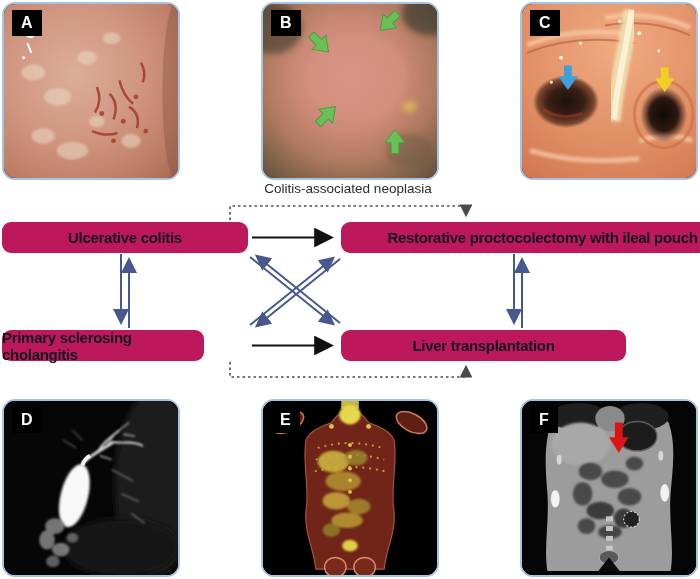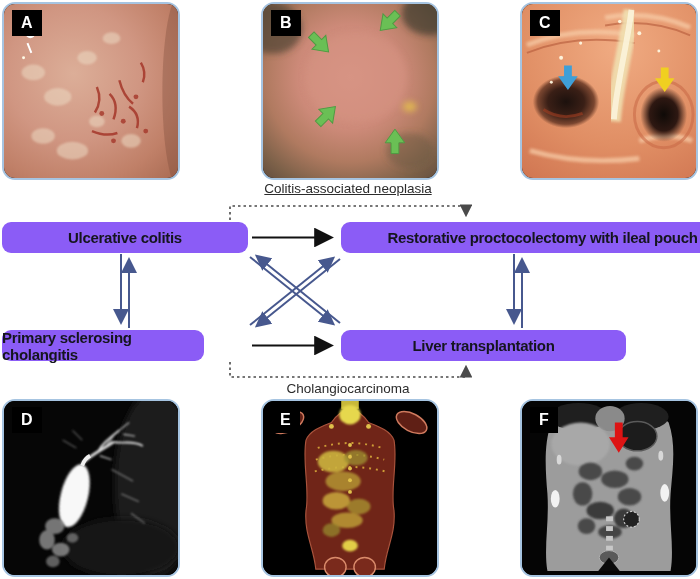--- a/index.html
+++ b/index.html
@@ -9,31 +9,31 @@
   
   .panel{position:absolute;width:178px;height:178px;box-sizing:border-box;
          border:2px solid #a6c4e1;border-radius:13px;overflow:hidden;background:#000;}
   .panel svg{display:block;width:100%;height:100%;}
   .panel-label{position:absolute;top:6px;left:8px;background:#000;color:#fff;
          font-weight:bold;font-size:16px;line-height:1;padding:5px 9px;z-index:3;}
   .p-a{left:2px;top:2px;}   .p-b{left:261px;top:2px;}  .p-c{left:520px;top:2px;}
   .p-d{left:2px;top:399px;} .p-e{left:261px;top:399px;}.p-f{left:520px;top:399px;}
 
   
-  .flow-node{position:absolute;height:31px;background:#8b5cf6;border-radius:9px;
+  .flow-node{position:absolute;height:31px;background:#be185d;border-radius:9px;
          display:flex;align-items:center;justify-content:center;
          font-weight:bold;font-size:15px;letter-spacing:-0.3px;color:#15151e;z-index:1;}
   .n-uc {left:2px;  top:222px;width:246px;}
   .n-rpc{left:341px;top:222px;width:403px;}
   .n-psc{left:2px;  top:330px;width:202px;}
   .n-lt {left:341px;top:330px;width:285px;}
 
   .flow-caption{position:absolute;width:300px;left:198px;text-align:center;
          font-size:13.5px;color:#2b2b2b;z-index:1;}
-  .cap-top{top:181px;text-decoration:underline;} .cap-bottom{top:381px;}
+  .cap-top{top:181px;} .cap-bottom{top:381px;}
 
   .flow-arrows{position:absolute;left:0;top:0;width:700px;height:579px;
          pointer-events:none;z-index:2;}
 </style>
 </head>
 <body>
 
 <div class="canvas">
 
   <div class="panel p-a">
@@ -302,21 +302,20 @@
     </svg>
     <div class="panel-label">F</div>
   </div>
 
   <div class="flow-node n-uc">Ulcerative colitis</div>
   <div class="flow-node n-rpc">Restorative proctocolectomy with ileal pouch</div>
   <div class="flow-node n-psc">Primary sclerosing cholangitis</div>
   <div class="flow-node n-lt">Liver transplantation</div>
 
   <div class="flow-caption cap-top">Colitis-associated neoplasia</div>
-  <div class="flow-caption cap-bottom">Cholangiocarcinoma</div>
 
   <svg class="flow-arrows" viewBox="0 0 700 579">
     <defs>
       <marker id="mBlack" viewBox="0 0 10 10" refX="8" refY="5" markerWidth="9" markerHeight="9" orient="auto">
         <path d="M0,0 L10,5 L0,10 Z" fill="#111111"></path>
         </marker>
       <marker id="mSlate" viewBox="0 0 10 10" refX="7.5" refY="5" markerWidth="8" markerHeight="8" orient="auto">
         <path d="M0,0 L10,5 L0,10 Z" fill="#47588e"></path>
         </marker>
       <marker id="mGray" viewBox="0 0 10 10" refX="7.5" refY="5" markerWidth="8" markerHeight="8" orient="auto">

